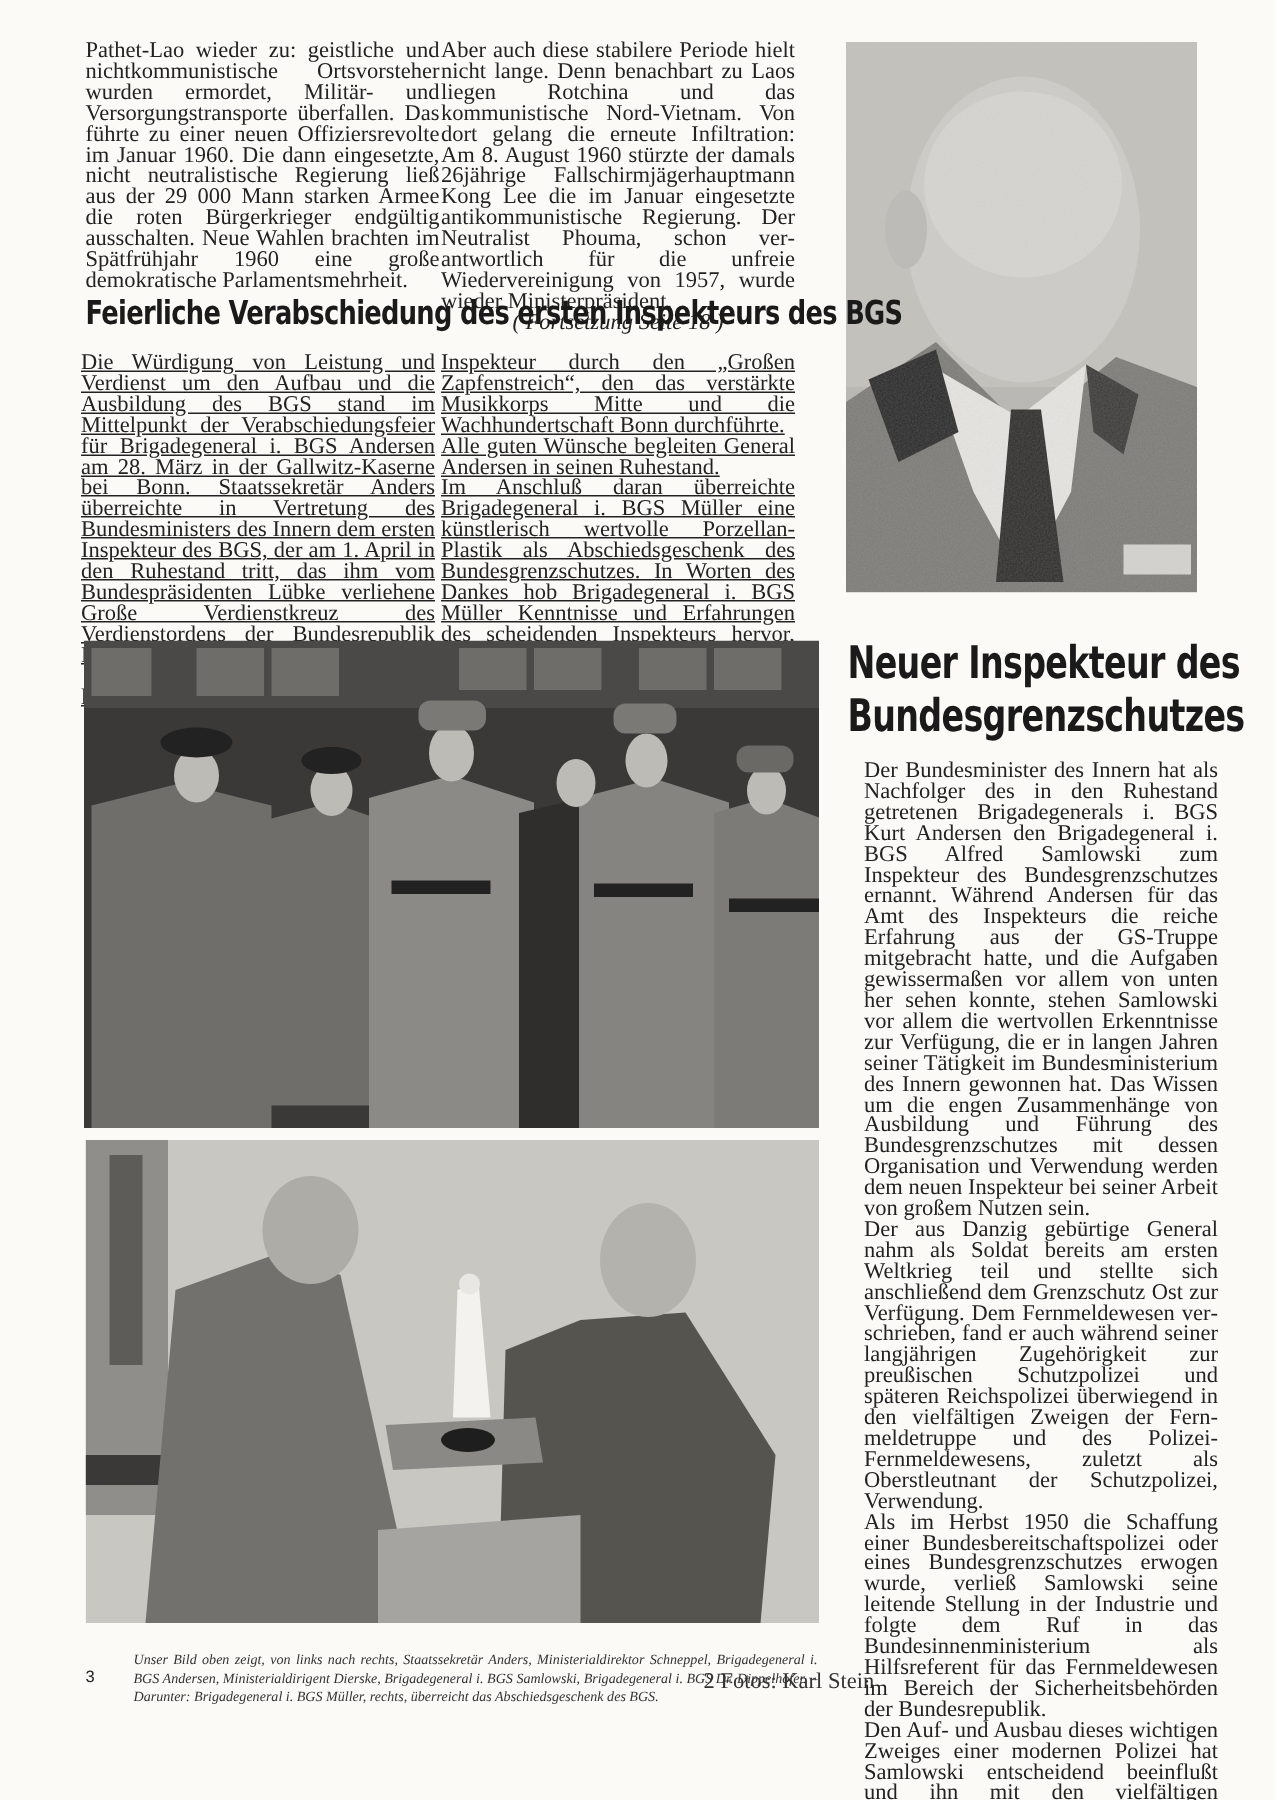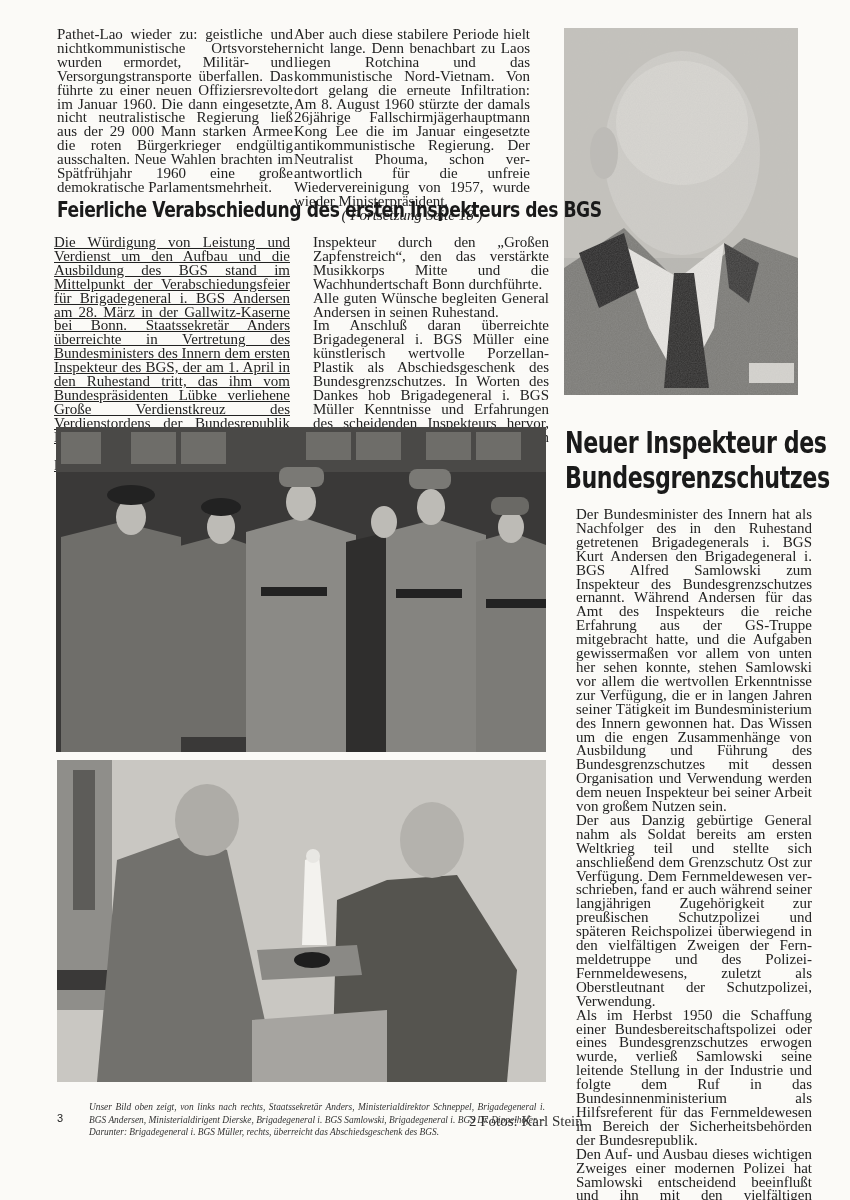--- a/index.html
+++ b/index.html
@@ -63,21 +63,21 @@
     <rect width="234" height="367" filter="url(#grain)"></rect>
   </svg>
 </div>
 
 <div class="headline" style="left:57px; top:197px; font-size:22px; white-space:nowrap; transform:scaleX(0.78);">Feierliche Verabschiedung des ersten Inspekteurs des BGS</div>
 
 <div class="col" style="left:54px; top:236px; width:236px;text-decoration:underline;">
   <p>Die Würdigung von Leistung und Verdienst um den Aufbau und die Ausbildung des BGS stand im Mittelpunkt der Verabschiedungsfeier für Brigadegeneral i. BGS Andersen am 28. März in der Gallwitz-Kaserne bei Bonn. Staatssekretär Anders überreichte in Vertre­tung des Bundesministers des Innern dem ersten Inspekteur des BGS, der am 1. April in den Ruhestand tritt, das ihm vom Bundes­präsidenten Lübke verliehene Große Ver­dienstkreuz des Verdienstordens der Bundes­republik Deutschland.</p>
   <p class="indent">Truppe verabschiedete sich von liegen</p>
 </div>
-<div class="col" style="left:313px; top:236px; width:236px;">
+<div class="col" style="left:294px; top:236px; width:236px;text-decoration:underline;">
   <p>Inspekteur durch den „Großen Zapfenstreich“, den das verstärkte Musikkorps Mitte und die Wachhundertschaft Bonn durchführte.</p>
   <p>Alle guten Wünsche begleiten General Ander­sen in seinen Ruhestand.</p>
   <p>Im Anschluß daran überreichte Brigade­general i. BGS Müller eine künstlerisch wert­volle Porzellan-Plastik als Abschiedsgeschenk des Bundesgrenzschutzes. In Worten des Dan­kes hob Brigadegeneral i. BGS Müller Kennt­nisse und Erfahrungen des scheidenden Inspek­teurs hervor, die für den Bundesgrenzschutz von unschätzbarem Wert gewesen seien.</p>
 </div>
 
 <div class="photo" style="left:56px; top:427px; width:490px; height:325px;">
   <svg width="490" height="325" viewBox="0 0 490 325">
     <rect width="490" height="325" fill="#3a3938"></rect>
     <rect x="0" y="0" width="490" height="45" fill="#4a4947"></rect>
     <g fill="#6e6d69">

